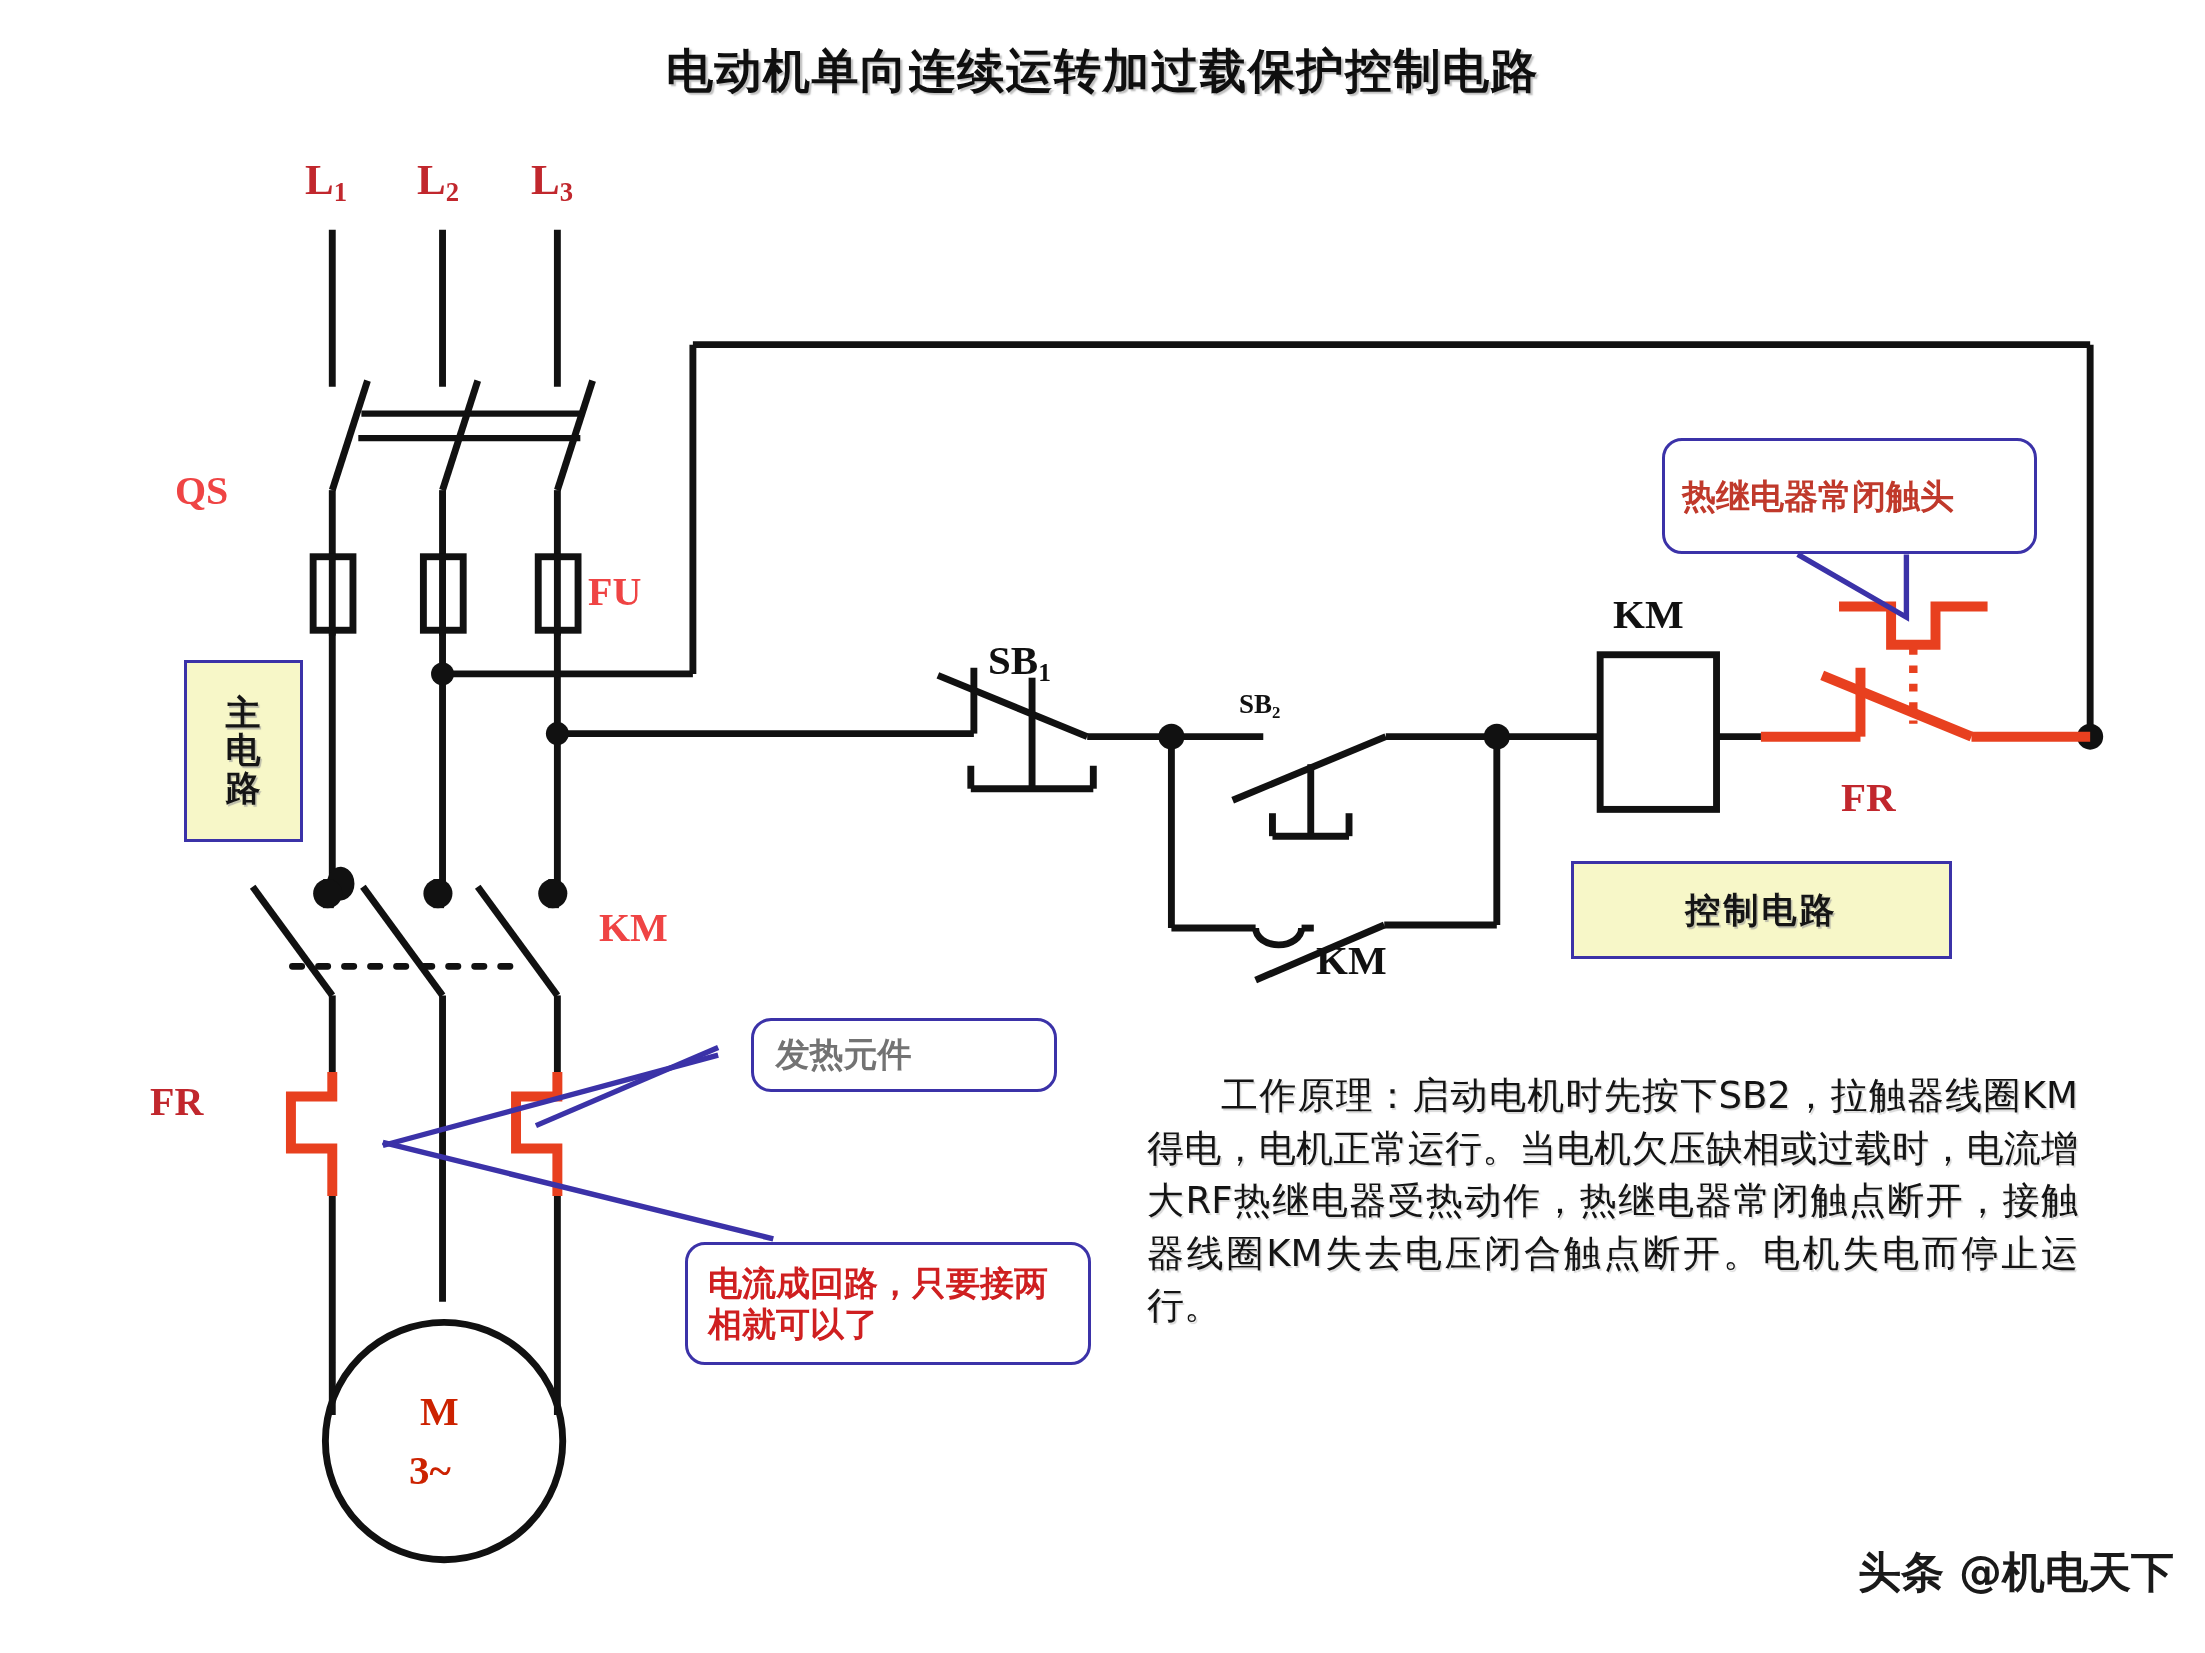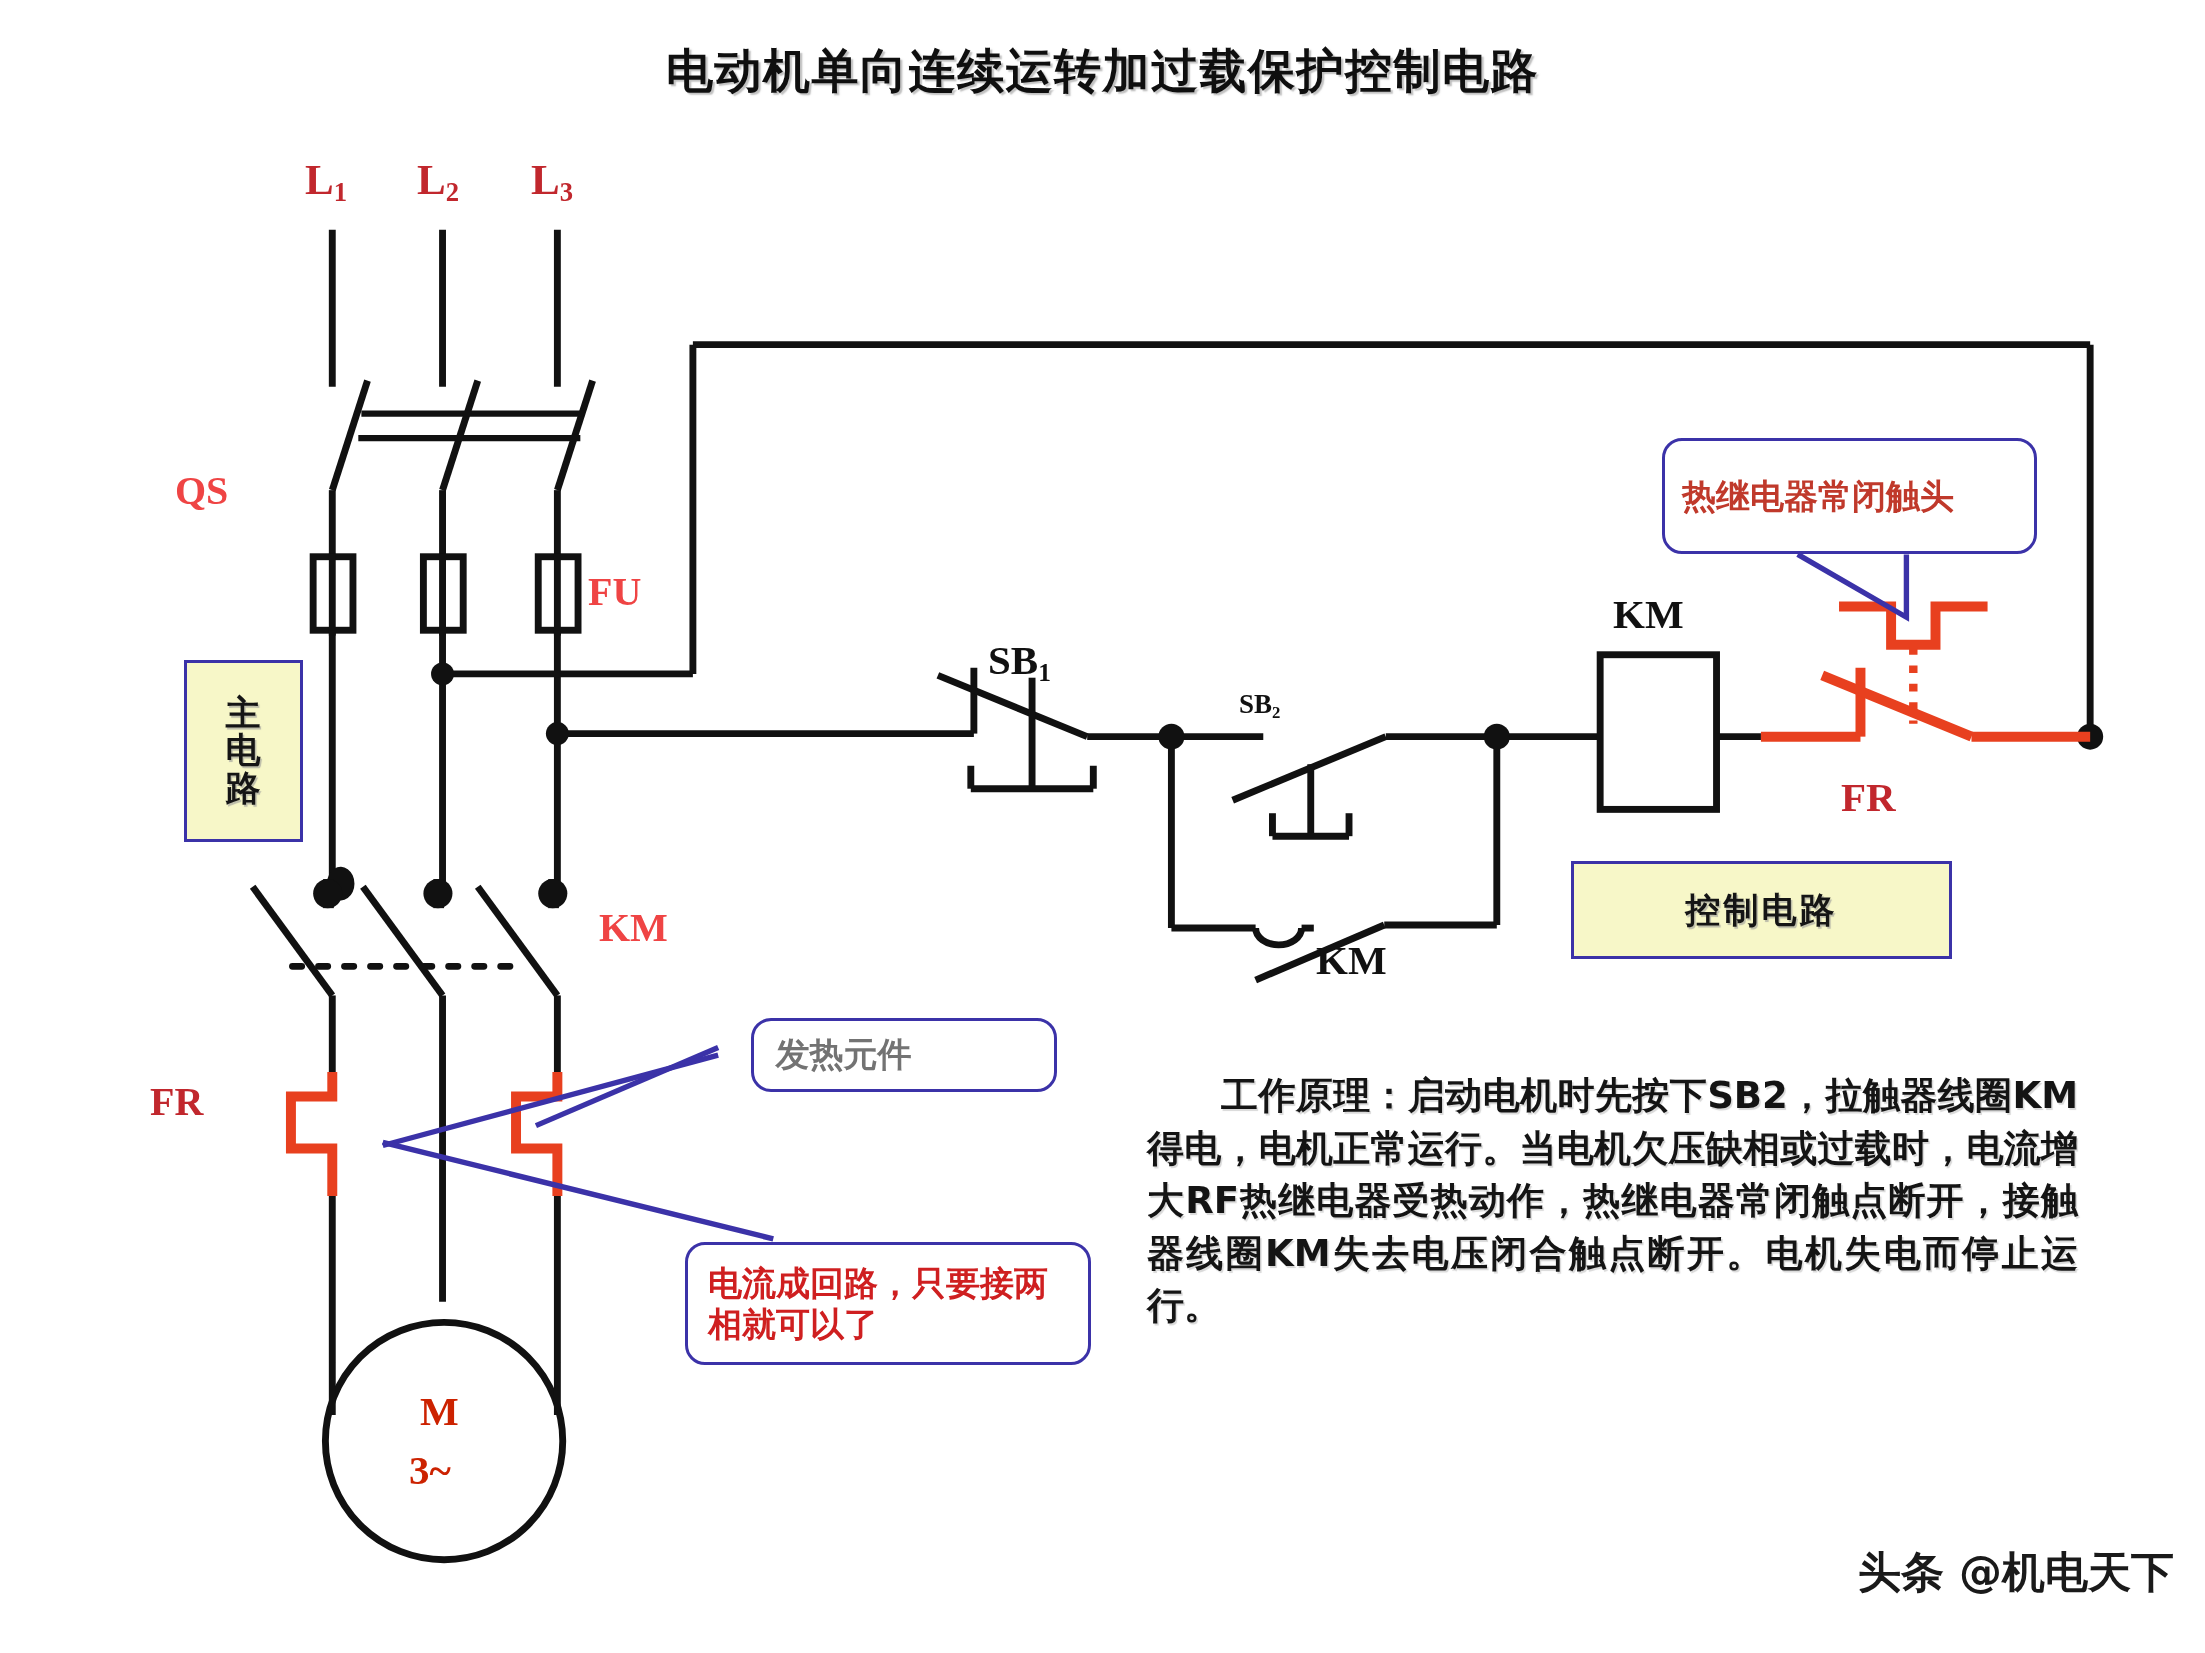--- a/index.html
+++ b/index.html
@@ -49,21 +49,21 @@
   #co-relay{left:1629px;top:438px;width:375px;height:116px;padding:4.6px 17px;
             font-size:34px;color:#c0392b;line-height:1.14;}
   #co-heat{left:718px;top:1018px;width:306px;height:74px;padding:0 21.4px;
            font-size:34px;color:#737373;justify-content:flex-start;}
   #co-loop{left:652px;top:1242px;width:406px;height:123px;padding:3.1px 20px;
            font-size:34px;color:#cf1f20;line-height:1.2;}
 
   
   #principle{
     left:1147px;top:1070px;width:931px;
-    font-family:"DejaVu Sans",sans-serif;font-weight:bold;font-size:37px;
+    font-family:"DejaVu Sans",sans-serif;font-weight:normal;font-size:37px;
     line-height:1.42;color:#141414;text-align:justify;text-indent:2em;
     text-shadow:1.5px 1.5px 0.8px rgba(170,170,170,.45);
   }
 
   
   #watermark{
     left:1715px;top:1544px;width:459px;text-align:right;
     font-family:"DejaVu Sans",sans-serif;font-weight:bold;font-size:43px;color:#1a1a1a;
   }
 </style>

